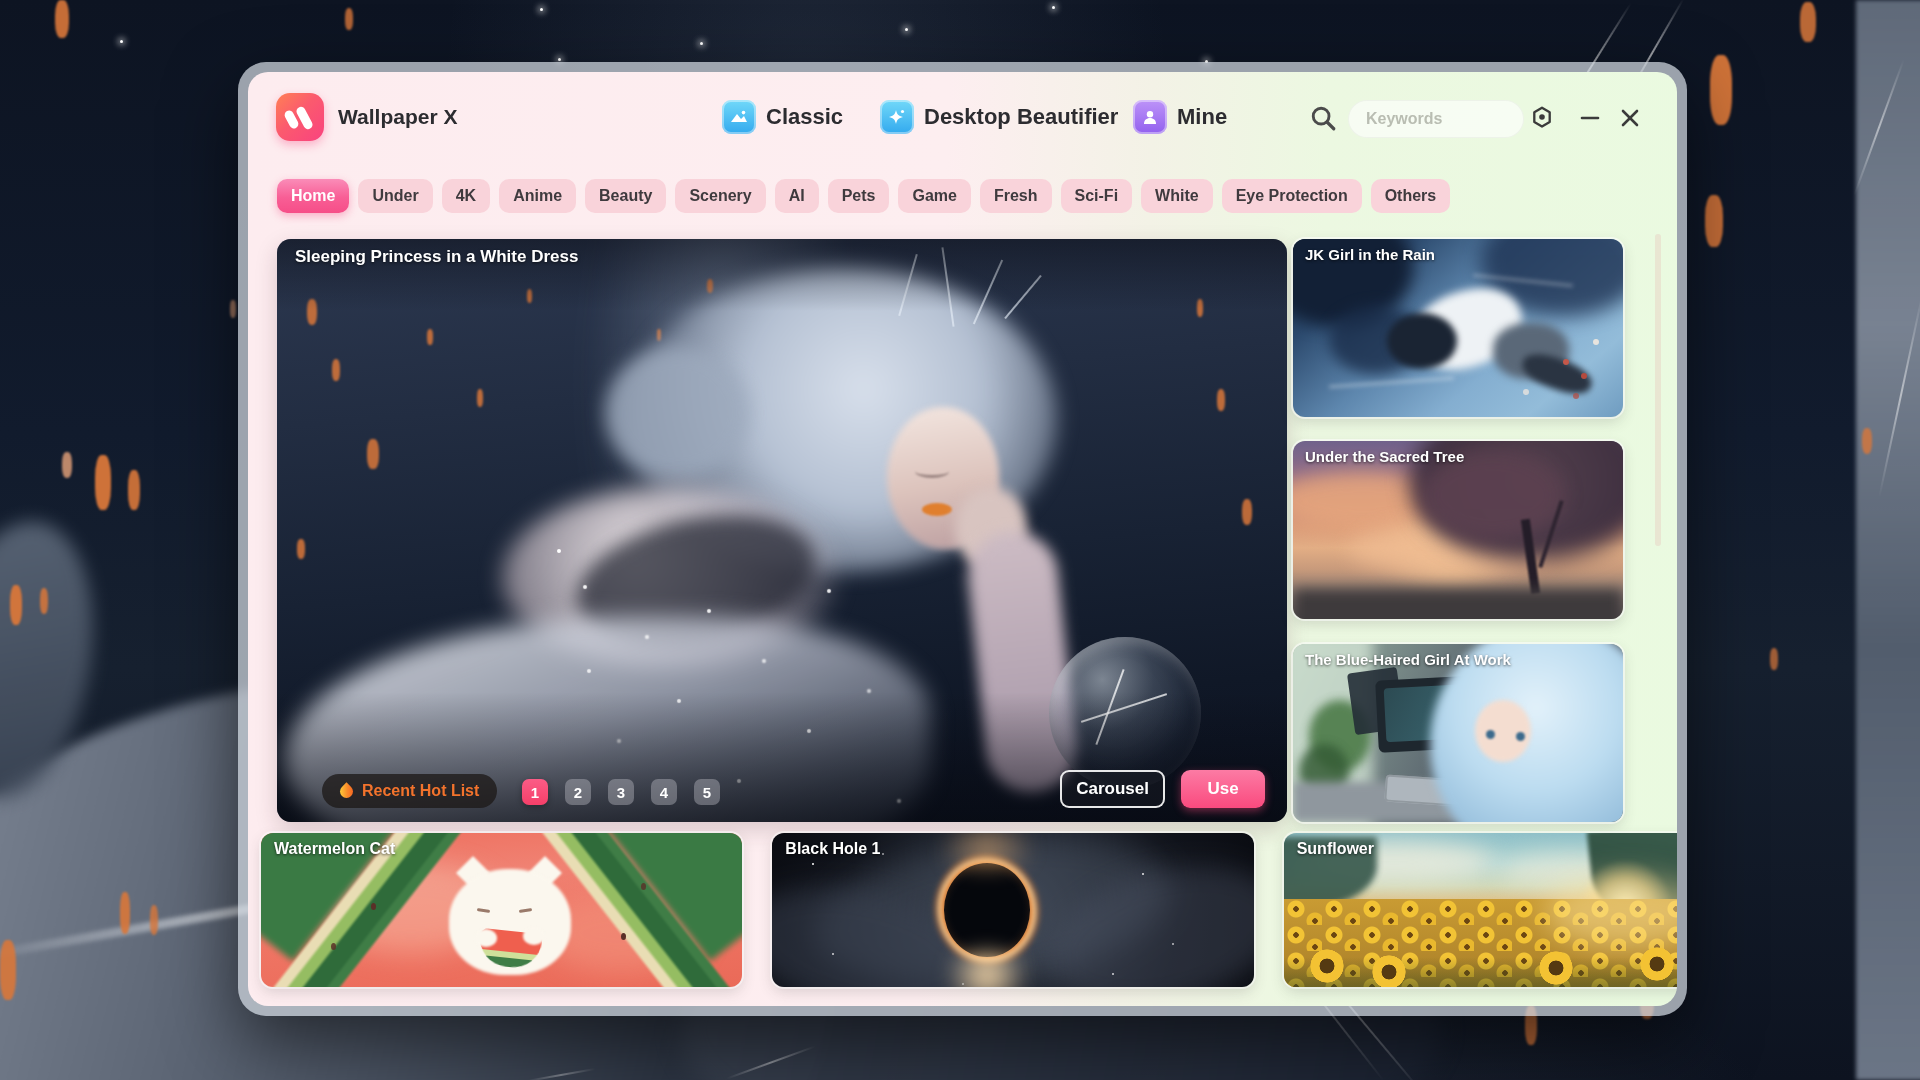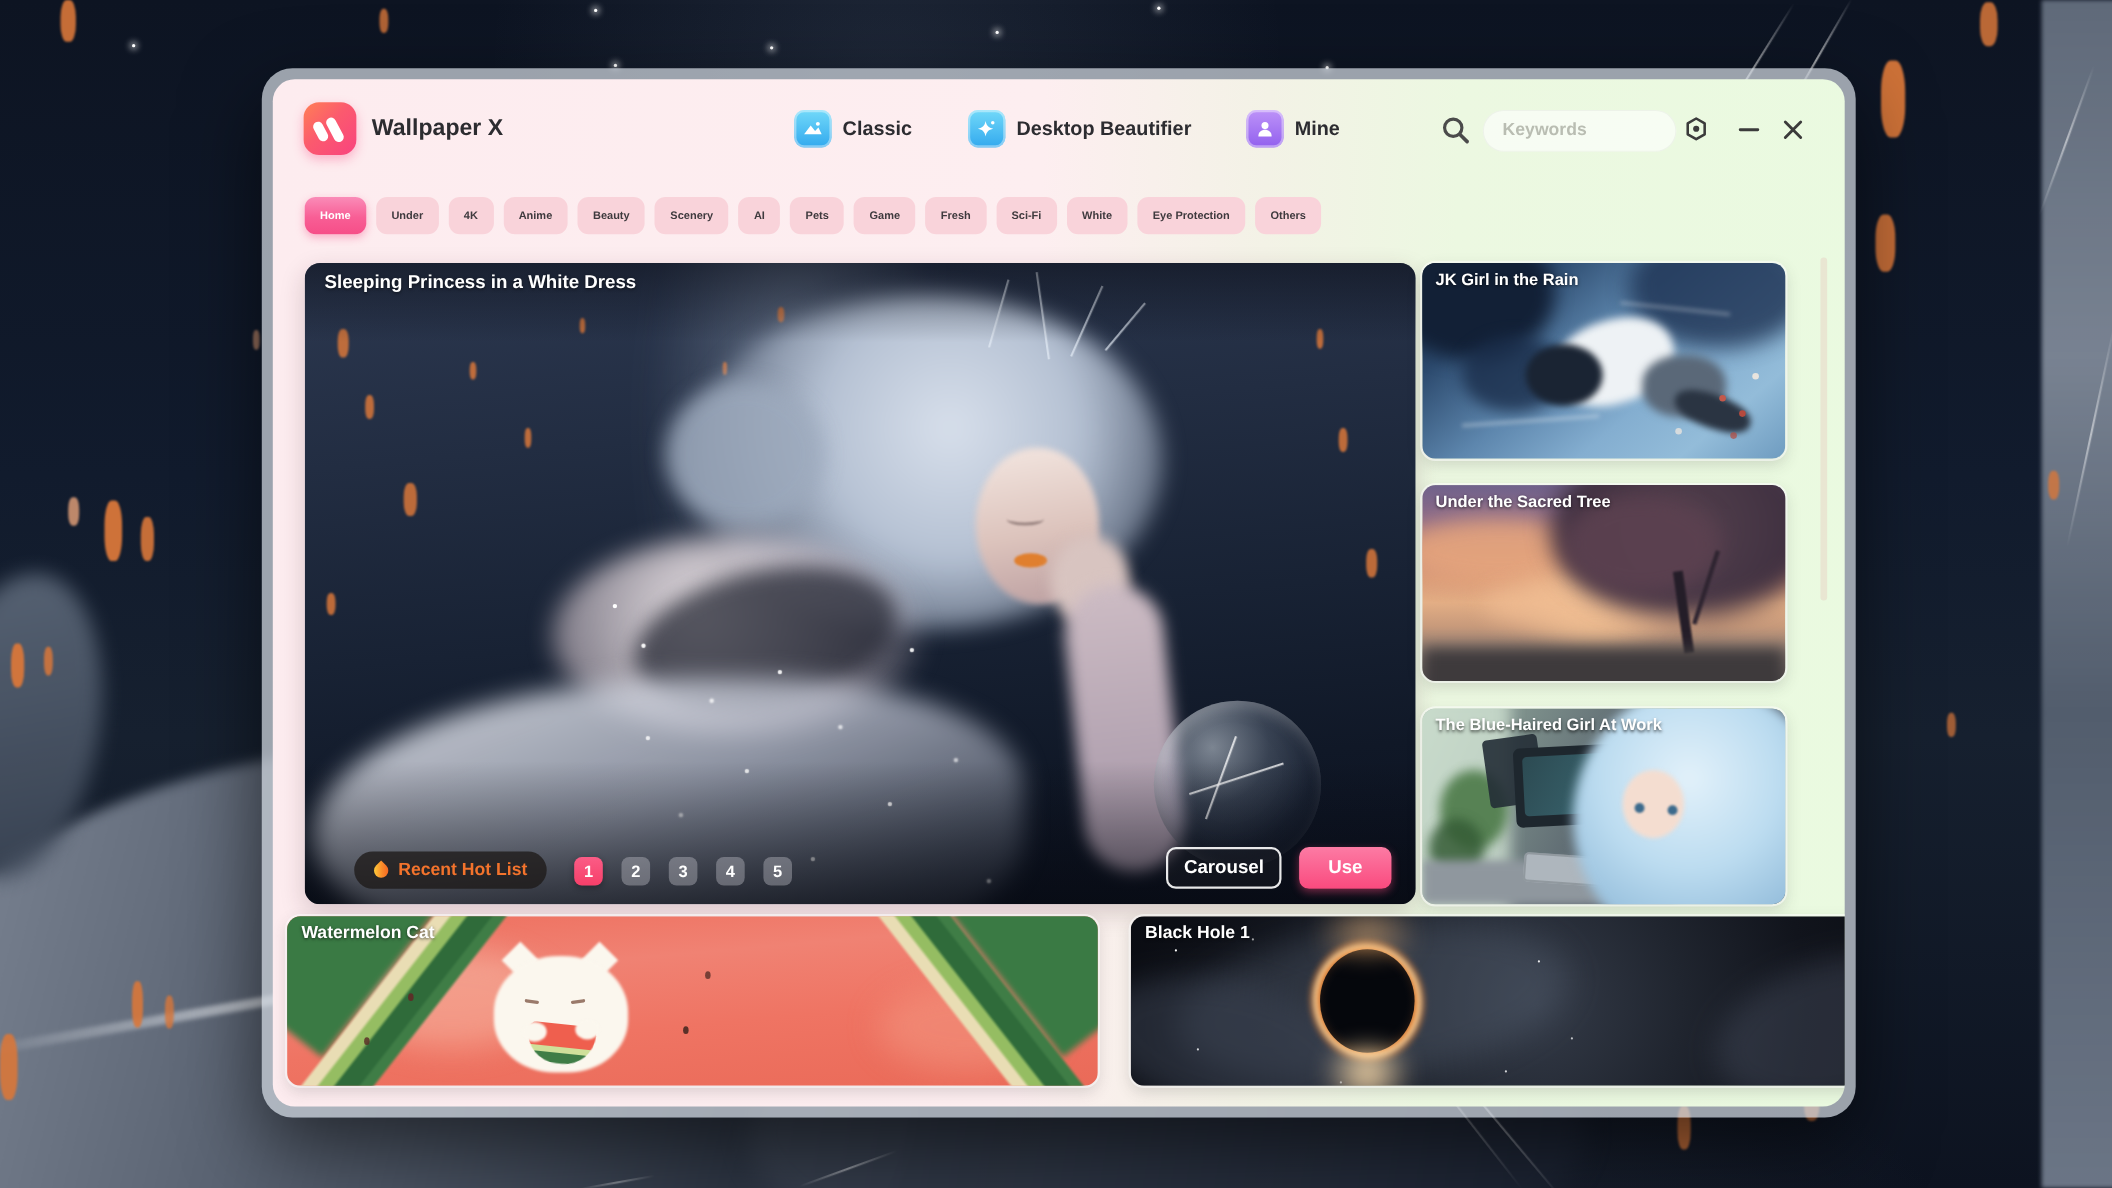--- a/index.html
+++ b/index.html
@@ -47,37 +47,37 @@
     background:linear-gradient(180deg,#fc8ab8 0%,#f95f95 55%,#f84c88 100%);
     border:2px solid #fdb4d2;box-sizing:border-box;
     box-shadow:0 4px 14px rgba(248,76,136,.45);
     display:flex;align-items:center;justify-content:center;gap:10px;cursor:pointer;}
   .live-tab .label{color:#fff;font-weight:bold;font-size:19px;}
   .live-icon{width:26px;height:26px;border-radius:7px;
     background:linear-gradient(180deg,#ffd95e,#f9a825);
     display:flex;align-items:center;justify-content:center;}
   .live-icon::after{content:"";border-left:9px solid #ef6a1e;border-top:6px solid transparent;border-bottom:6px solid transparent;margin-left:2px;}
   .nav-tab{position:absolute;top:27px;height:36px;display:flex;align-items:center;gap:10px;cursor:pointer;}
-  .nav-tab .label{font-size:18px;font-weight:bold;color:#2c2c30;}
+  .nav-tab .label{font-size:22px;font-weight:bold;color:#2c2c30;}
   .icon-sq{width:34px;height:34px;border-radius:9px;display:flex;align-items:center;justify-content:center;
     box-shadow:inset 0 0 0 2px rgba(255,255,255,.4);}
   .cyan{background:linear-gradient(180deg,#72d9f9 0%,#32a9ee 100%);}
   .purple{background:linear-gradient(180deg,#bd93f8 0%,#9260ee 100%);}
   .tab-classic{left:474px;} .tab-db{left:632px;} .tab-mine{left:885px;}
   .search-icon{position:absolute;left:1060px;top:31px;width:30px;height:30px;}
   .search-pill{position:absolute;left:1100px;top:28px;width:176px;height:38px;border-radius:19px;
     background:rgba(255,255,255,0.6);box-shadow:inset 0 0 0 1px rgba(0,0,0,0.04);}
   .search-pill input{position:absolute;left:16px;top:4px;width:140px;height:28px;border:none;outline:none;
     background:transparent;font-family:"Liberation Sans",sans-serif;font-size:16px;font-weight:bold;color:#5a5a55;}
   .search-pill input::placeholder{color:#b9bdb2;}
   .winbtn{position:absolute;top:30px;width:32px;height:32px;display:flex;align-items:center;justify-content:center;cursor:pointer;}
   .btn-gear{left:1278px;} .btn-min{left:1326px;} .btn-close{left:1366px;}
   
   .cats{position:absolute;left:29px;top:107px;display:flex;gap:9px;}
-  .chip{height:34px;border-radius:10px;background:#f9d3da;color:#3f3a3e;font-size:10px;font-weight:bold;
+  .chip{height:34px;border-radius:10px;background:#f9d3da;color:#3f3a3e;font-size:16px;font-weight:bold;
     display:flex;align-items:center;padding:0 14px;cursor:pointer;white-space:nowrap;}
   .chip.active{background:linear-gradient(180deg,#fa8cb8 0%,#f85e95 55%,#f64e88 100%);color:#fff;
     box-shadow:0 3px 8px rgba(246,78,136,.4);}
   
   .featured{position:absolute;left:29px;top:167px;width:1010px;height:583px;border-radius:14px;overflow:hidden;
     box-shadow:0 8px 22px rgba(60,30,40,.18);cursor:pointer;}
   .layer{position:absolute;}
   .f-base{inset:0;background:linear-gradient(175deg,#2c3850 0%,#222d42 28%,#182234 55%,#101827 78%,#0b1120 100%);}
   .f-beam{left:300px;top:-60px;width:260px;height:470px;transform:rotate(6deg);filter:blur(12px);
     background:radial-gradient(ellipse at 50% 30%,rgba(205,220,240,.3),rgba(205,220,240,0) 70%);}
@@ -509,16 +509,32 @@
         <div class="layer bk-sw1"></div>
         <div class="layer bk-sw2"></div>
         <div class="layer bk-sw3"></div>
         <div class="layer bk-ring"></div>
         <div class="layer bk-hole"></div>
         <div class="layer bk-glowb"></div>
         <div class="layer bk-glowt"></div>
         <div class="layer bk-stars"></div>
         <div class="c-title">Black Hole 1</div>
       </div>
+      <div class="card">
+        <div class="layer sf-sky"></div>
+        <div class="layer sf-cloud1"></div>
+        <div class="layer sf-cloud2"></div>
+        <div class="layer sf-mount-l"></div>
+        <div class="layer sf-mount-r"></div>
+        <div class="layer sf-sun"></div>
+        <div class="layer sf-field"></div>
+        <div class="layer sf-shade"></div>
+        <div class="layer sf-fieldglow"></div>
+        <div class="layer sf-flower sf-f1"></div>
+        <div class="layer sf-flower sf-f2"></div>
+        <div class="layer sf-flower sf-f3"></div>
+        <div class="layer sf-flower sf-f4"></div>
+        <div class="c-title">Sunflower</div>
+      </div>
     </div>
 
   </div>
 </div>
 
 </body></html>

